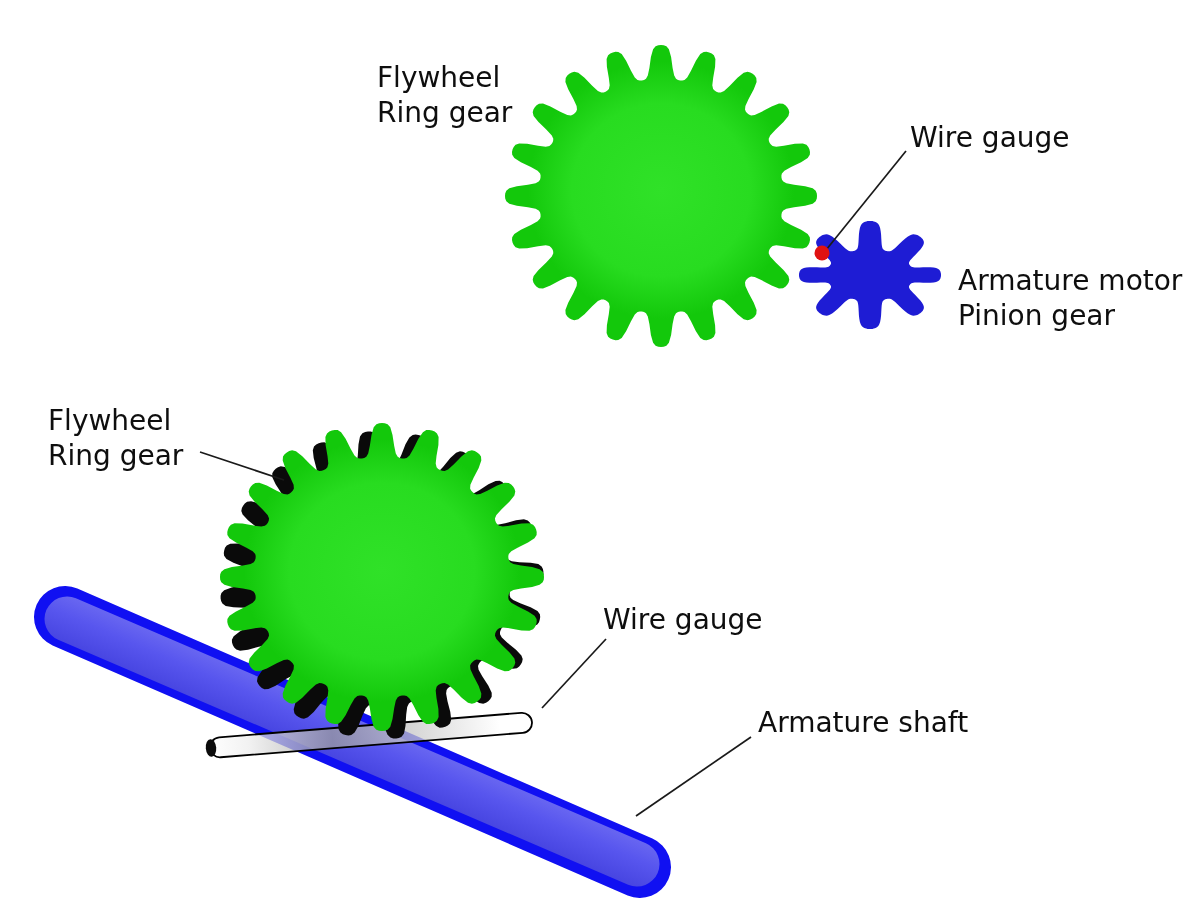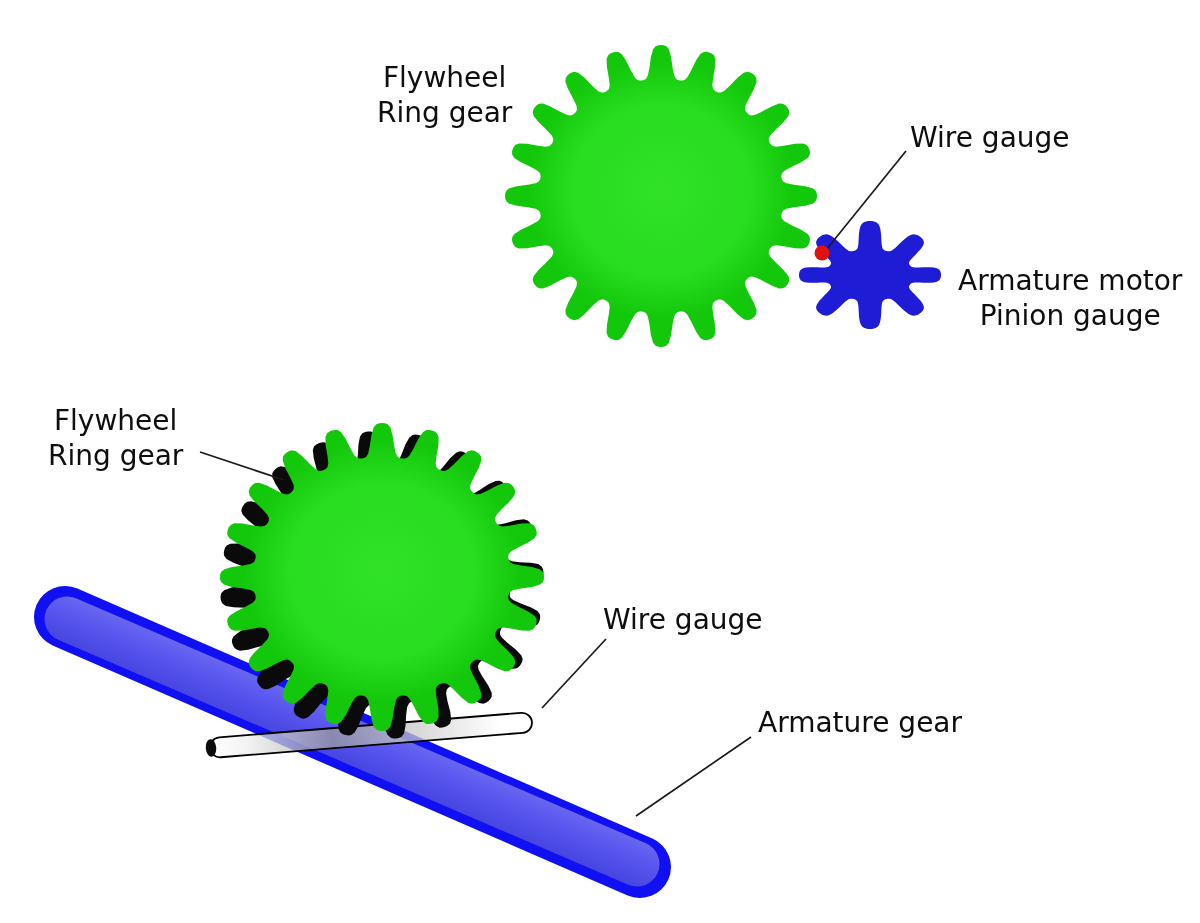--- a/index.html
+++ b/index.html
@@ -2,21 +2,20 @@
 <html><head>
 <meta charset="utf-8">
 <style>
   html,body{margin:0;padding:0;background:#ffffff;}
   .canvas{
     position:relative;
     width:1200px;height:923px;
     background:#ffffff;
     overflow:hidden;
     font-family:"DejaVu Sans","Liberation Sans",sans-serif;
-    text-align:center;
   }
   svg.scene{position:absolute;left:0;top:0;}
   .label{
     position:absolute;
     font-size:28px;
     line-height:35px;
     color:#0e0e0e;
     white-space:nowrap;
   }
 </style>
@@ -76,25 +75,25 @@
 
   <div class="label" style="left:377px;top:60px">
     <div>Flywheel</div>
     <div>Ring gear</div>
   </div>
 
   <div class="label" style="left:910px;top:120px">Wire gauge</div>
 
   <div class="label" style="left:958px;top:263px">
     <div>Armature motor</div>
-    <div>Pinion gauge</div>
+    <div>Pinion gear</div>
   </div>
 
   <div class="label" style="left:48px;top:403px">
     <div>Flywheel</div>
     <div>Ring gear</div>
   </div>
 
   <div class="label" style="left:603px;top:602px">Wire gauge</div>
 
-  <div class="label" style="left:758px;top:705px">Armature gear</div>
+  <div class="label" style="left:758px;top:705px">Armature shaft</div>
 
 </div>
 
 </body></html>

